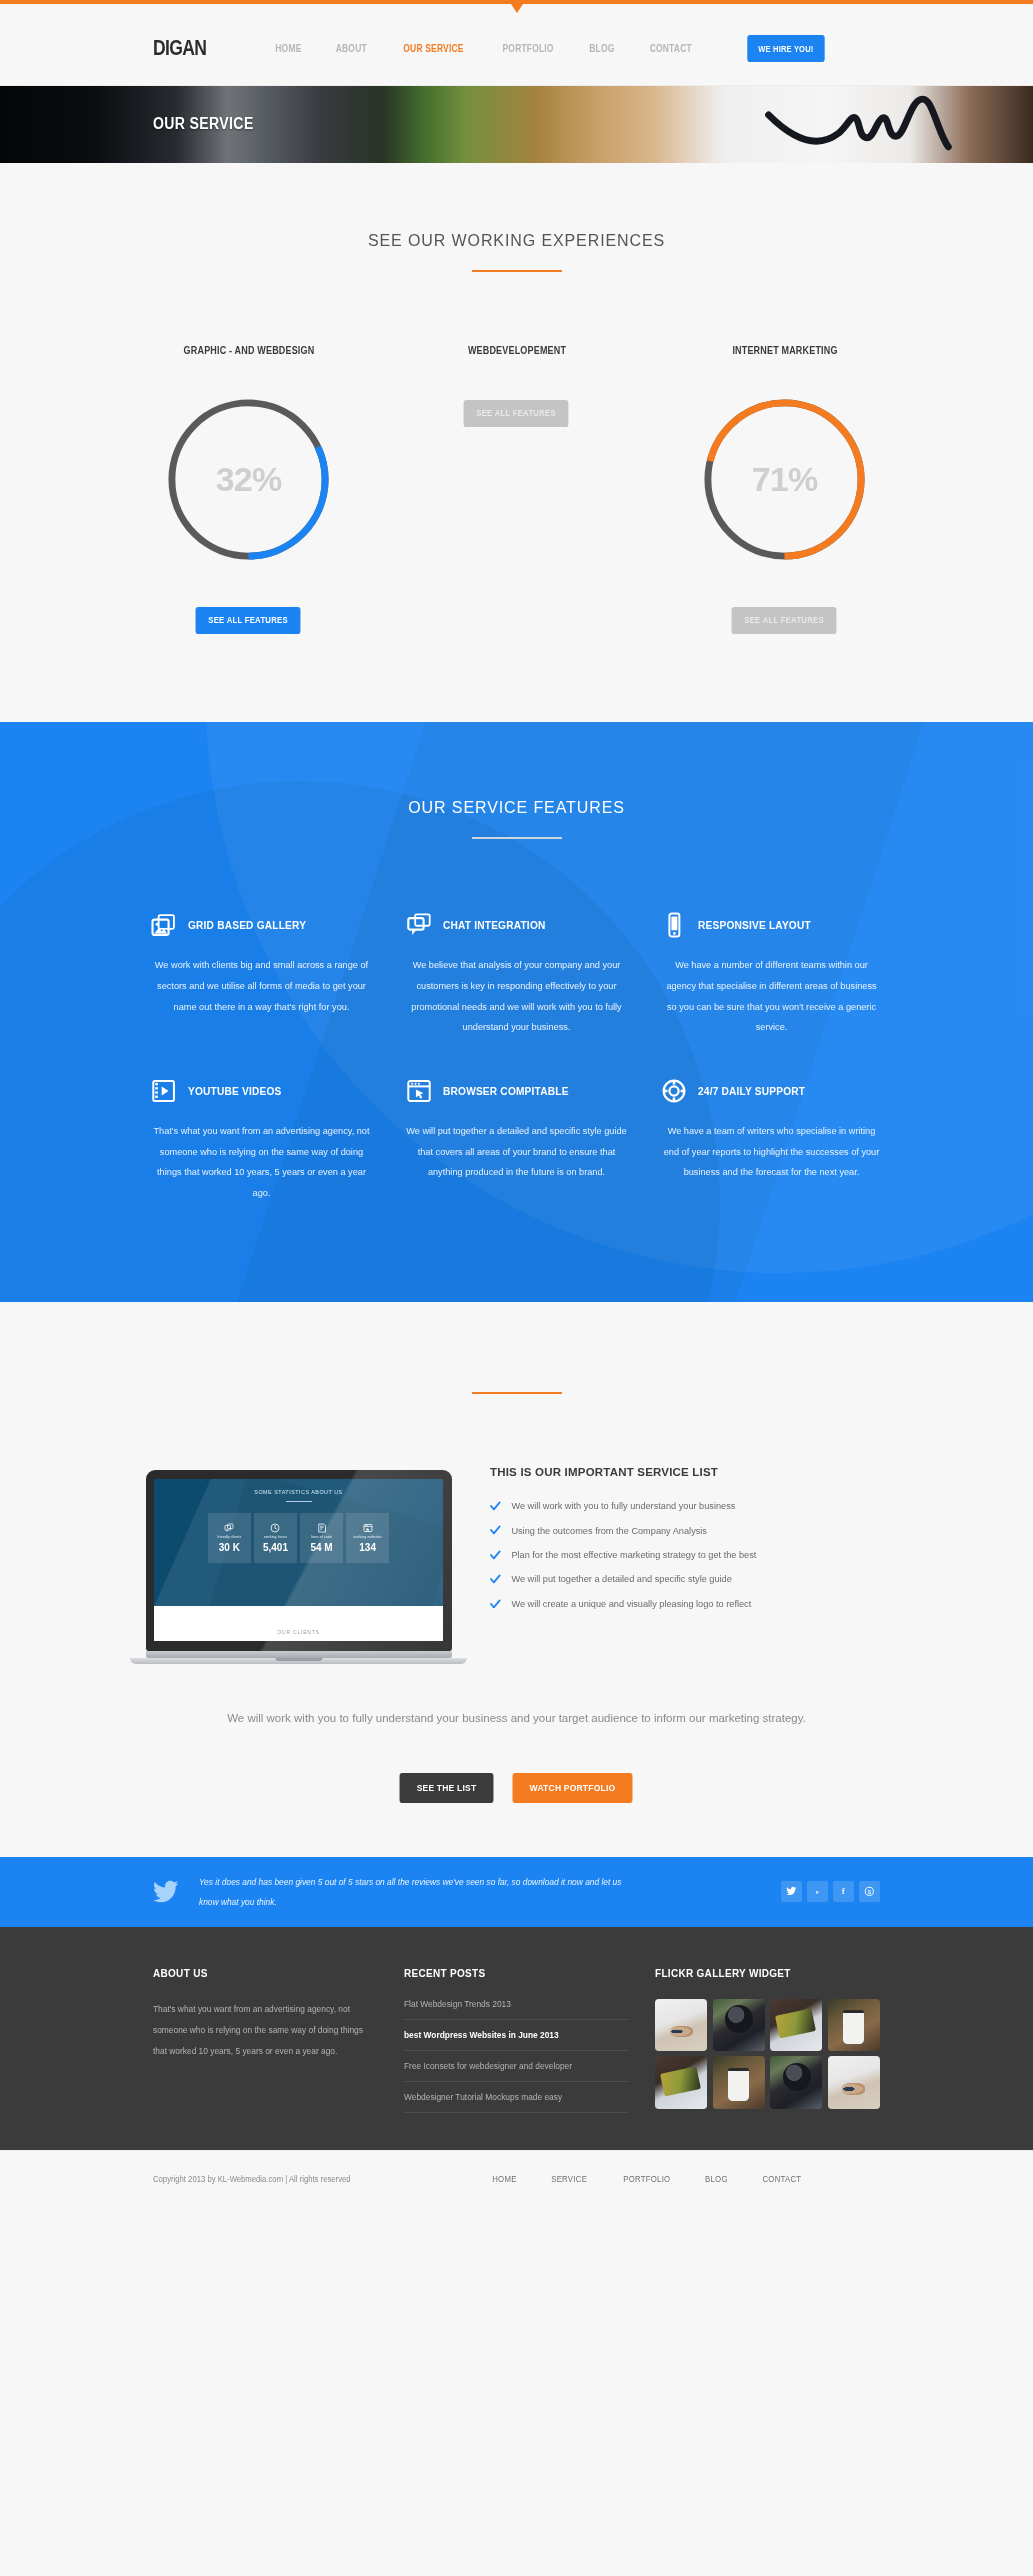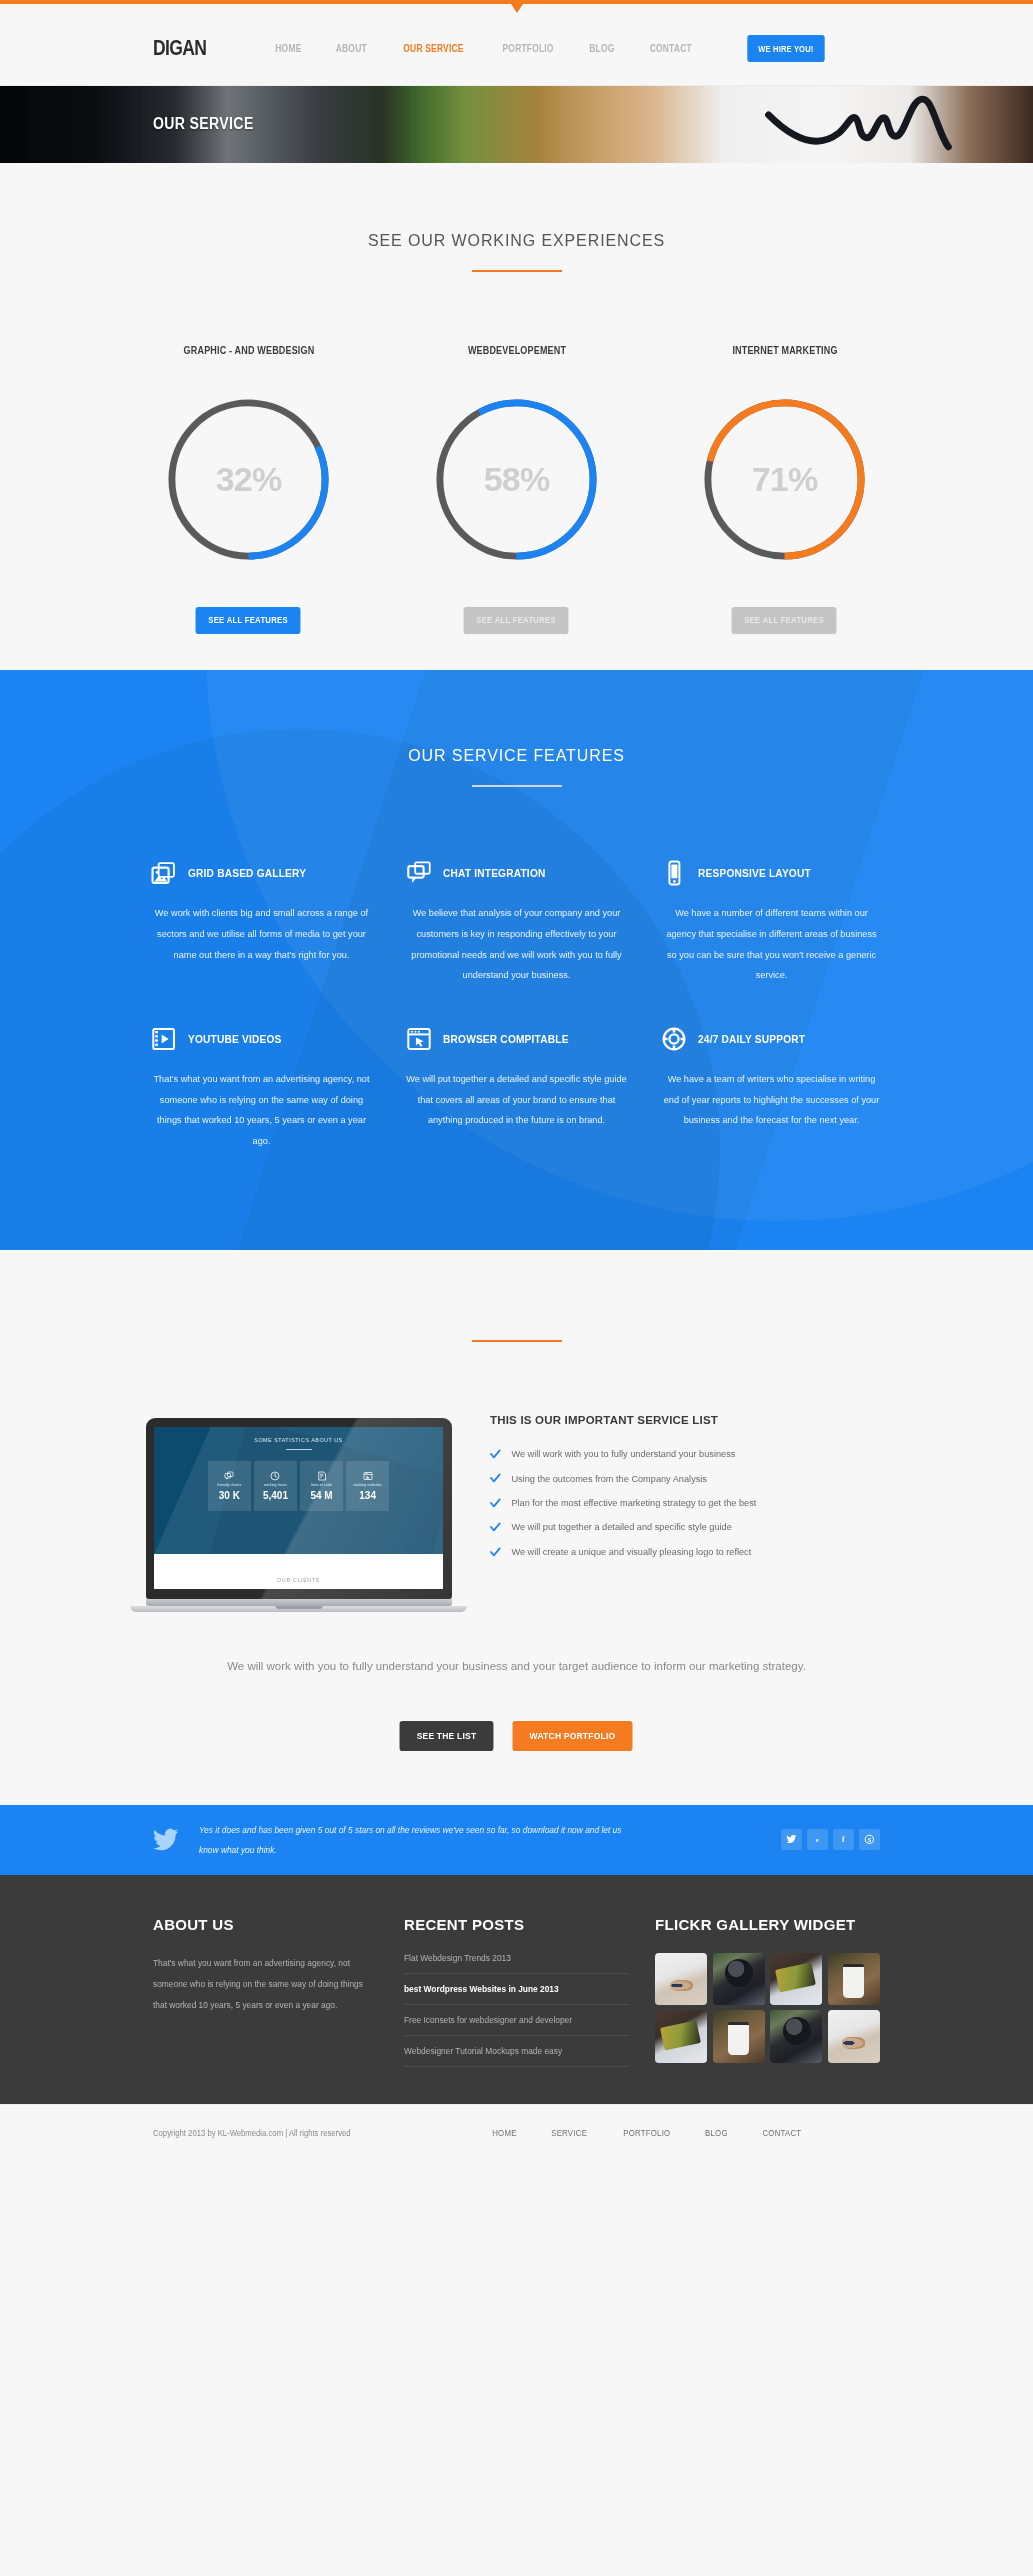--- a/index.html
+++ b/index.html
@@ -79,21 +79,21 @@
     letter-spacing: 0.9px;
   }
   .sec-head .rule {
     width: 90px; height: 2.3px; background: #f47b20;
     margin: 20px auto 0;
   }
   .sec-head.light h2 { color: #fff; }
   .sec-head.light .rule { background: #cfd7dd; }
 
   
-  .experiences { background: #f7f7f7; padding: 69px 0 36px; }
+  .experiences { background: #f7f7f7; padding: 69px 0 88px; }
   .circles {
     display: flex; justify-content: center; gap: 78px;
     margin-top: 73px;
   }
   .circle-col { width: 190px; text-align: center; }
   .circle-col .ctitle {
     font-size: 10px; font-weight: bold; color: #3a3a3a;
     letter-spacing: 0.2px; transform: scaleX(0.9);
     white-space: nowrap;
   }
@@ -266,21 +266,21 @@
     color: #fff; cursor: pointer;
   }
 
   
   .footer {
     background: #3b3b3b; padding: 41px 153px 37px;
     display: flex; gap: 0;
   }
   .fcol { flex: 1 1 0; padding-right: 26px; }
   .fcol h4 {
-    color: #fff; font-size: 15px; font-weight: bold;
+    color: #fff; font-size: 10px; font-weight: bold;
     letter-spacing: 0.3px; margin-bottom: 20px;
   }
   .fcol p { color: #b4b4b4; font-size: 8.4px; line-height: 2.5; }
   .posts { list-style: none; }
   .posts li {
     font-size: 8.4px; color: #b4b4b4; padding: 10px 0;
     border-bottom: 0.8px solid #4d4d4d; cursor: pointer;
   }
   .posts li:first-child { padding-top: 0; }
   .posts li.bold { color: #ffffff; font-weight: bold; }
@@ -377,27 +377,21 @@
       <div class="rule"></div>
     </div>
     <div class="circles" id="dials">
         <div class="circle-col"><div class="ctitle">GRAPHIC - AND WEBDESIGN</div><div class="dial">
             <svg width="167" height="167" viewBox="0 0 218 218">
               <circle cx="109" cy="109" r="100" fill="none" stroke="#5a5a5a" stroke-width="9"></circle>
               <circle cx="109" cy="109" r="100" fill="none" stroke="#1b84f2" stroke-width="9" stroke-dasharray="628.3185307179587" stroke-dashoffset="427.25660088821184" transform="rotate(-90 109 109) scale(-1 1) translate(-218 0)"></circle>
             </svg>
             <div class="pct">32%</div>
           </div><button class="feat-btn primary">SEE ALL FEATURES</button></div>
-        <div class="circle-col"><div class="ctitle">WEBDEVELOPEMENT</div><div class="dial">
-            <svg width="167" height="167" viewBox="0 0 218 218">
-              <circle cx="109" cy="109" r="100" fill="none" stroke="#5a5a5a" stroke-width="9"></circle>
-              <circle cx="109" cy="109" r="100" fill="none" stroke="#1b84f2" stroke-width="9" stroke-dasharray="628.3185307179587" stroke-dashoffset="263.89378290154264" transform="rotate(-90 109 109) scale(-1 1) translate(-218 0)"></circle>
-            </svg>
-            <div class="pct">58%</div>
-          </div><button class="feat-btn muted">SEE ALL FEATURES</button></div>
+        <div class="circle-col"><div class="ctitle">WEBDEVELOPEMENT</div><button class="feat-btn muted">SEE ALL FEATURES</button></div>
         <div class="circle-col"><div class="ctitle">INTERNET MARKETING</div><div class="dial">
             <svg width="167" height="167" viewBox="0 0 218 218">
               <circle cx="109" cy="109" r="100" fill="none" stroke="#5a5a5a" stroke-width="9"></circle>
               <circle cx="109" cy="109" r="100" fill="none" stroke="#f47b20" stroke-width="9" stroke-dasharray="628.3185307179587" stroke-dashoffset="182.21237390820804" transform="rotate(-90 109 109) scale(-1 1) translate(-218 0)"></circle>
             </svg>
             <div class="pct">71%</div>
           </div><button class="feat-btn muted">SEE ALL FEATURES</button></div>
       </div>
   </div>
 

